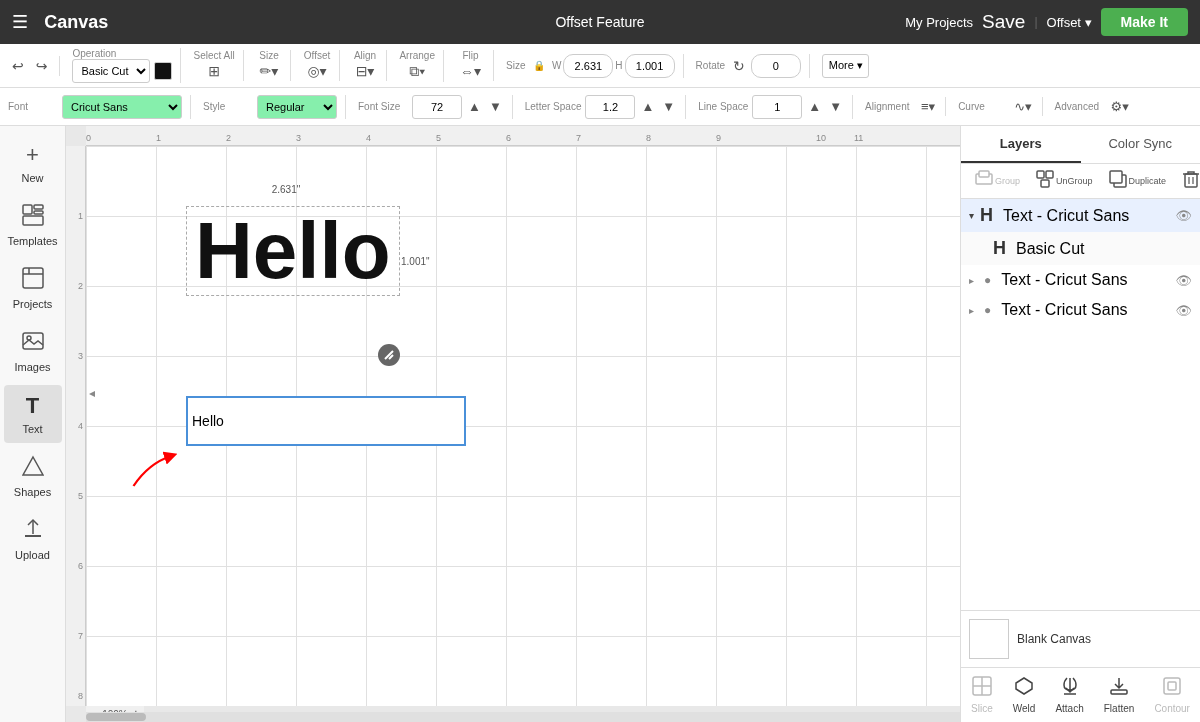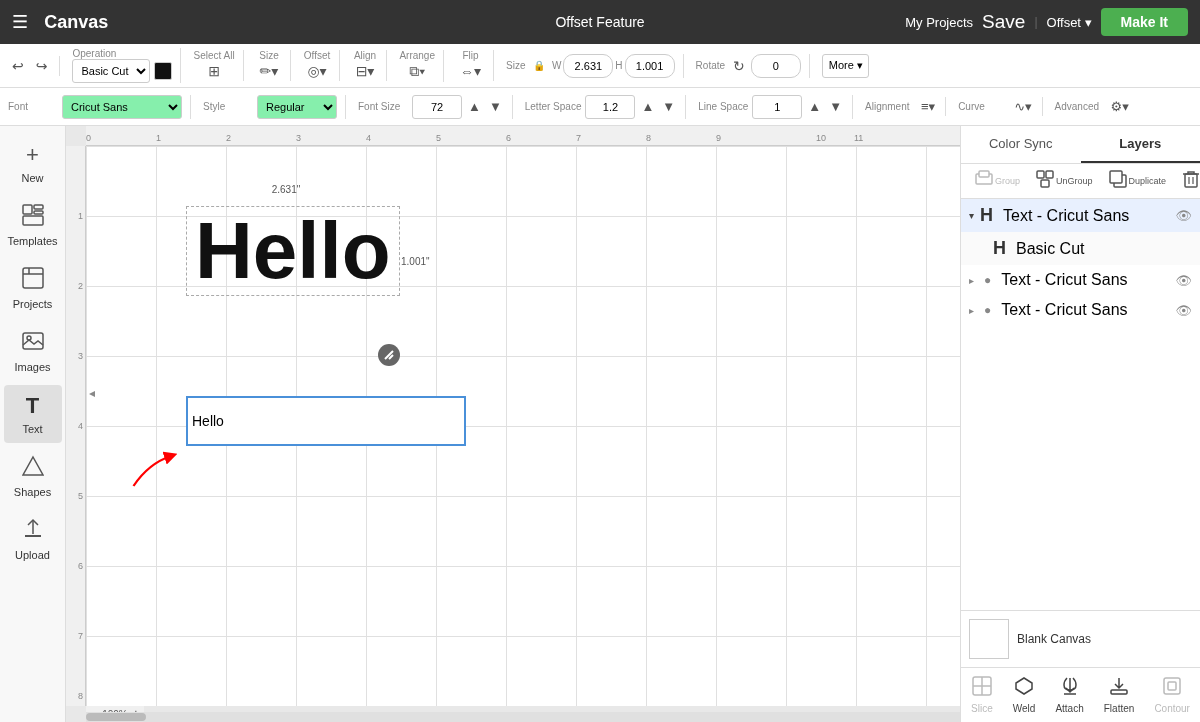--- a/index.html
+++ b/index.html
@@ -628,22 +628,22 @@
     </div>
 
     <div class="scrollbar-h">
       <div class="scrollbar-thumb"></div>
     </div>
   </div>
 
   <div class="right-panel">
 
     <div class="right-tabs">
+      <div class="right-tab active">Layers</div>
       <div class="right-tab">Color Sync</div>
-      <div class="right-tab active">Layers</div>
     </div>
 
     <div class="layers-toolbar">
       <div class="layers-toolbar-btn disabled">
         <span class="lt-icon">
           <svg width="18" height="18" viewBox="0 0 18 18" fill="none">
             <rect x="1" y="4" width="16" height="10" rx="1" stroke="#bbb" stroke-width="1.5"></rect>
             <rect x="4" y="1" width="10" height="6" rx="1" stroke="#bbb" stroke-width="1.5" fill="white"></rect>
           </svg>
         </span>

